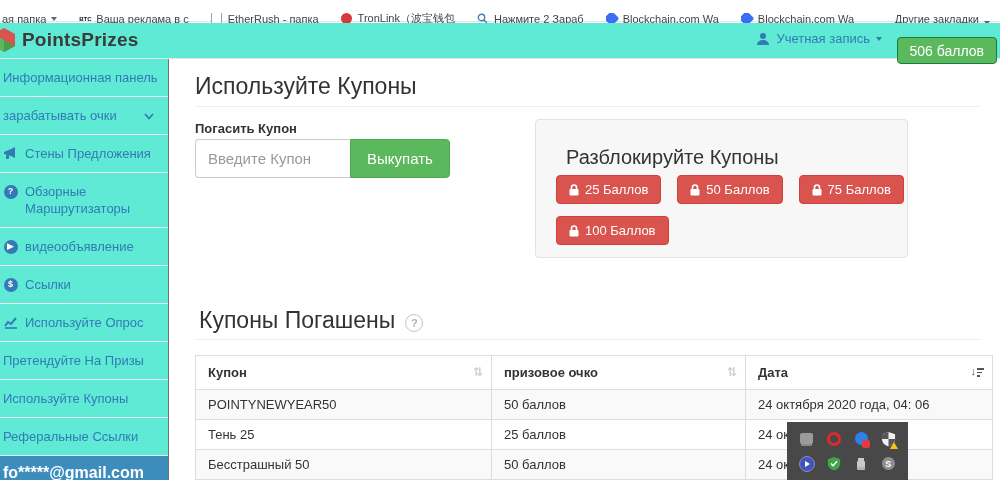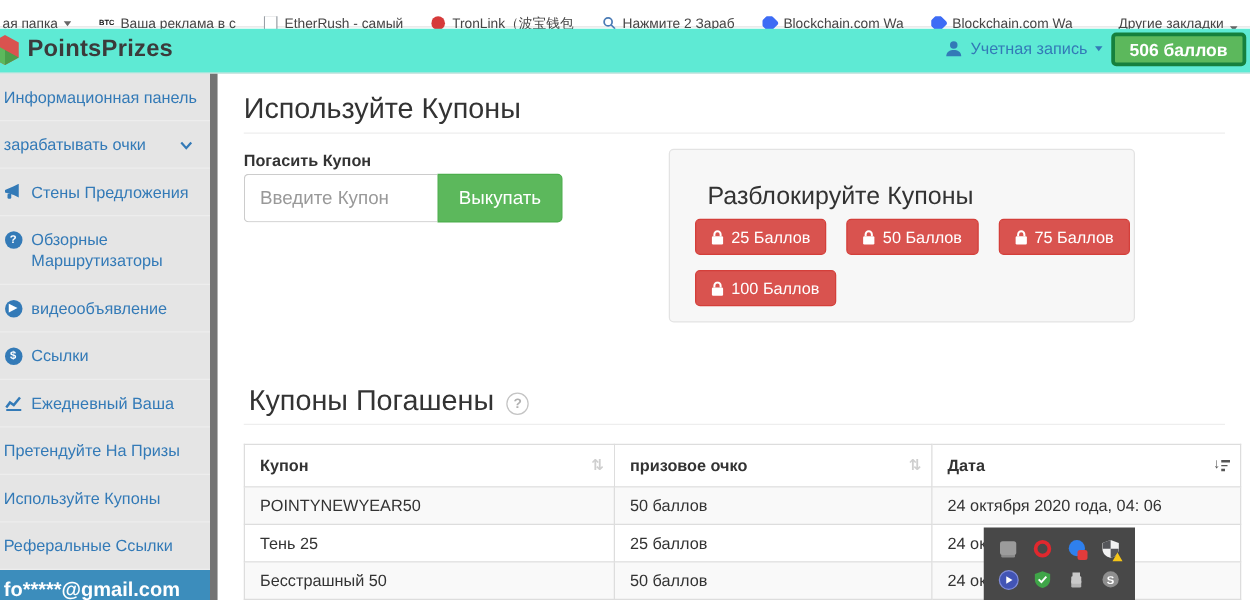--- a/index.html
+++ b/index.html
@@ -21,26 +21,26 @@
   .fav-bc{width:11px;height:11px;background:#3d6cf5;transform:rotate(45deg);border-radius:2px;}
   .bm-right{margin-left:auto;display:flex;align-items:flex-end;gap:5px;color:#454545;}
 
   
   .header{position:absolute;top:23px;left:0;width:100%;height:35px;background:#5eead4;border-bottom:1px solid #e3e3e3;}
   .logo{position:absolute;left:-9px;top:4px;display:flex;align-items:center;gap:5px;}
   .logo-text{font-size:19px;font-weight:bold;color:#3b3b3b;letter-spacing:.2px;}
   .account{position:absolute;right:118px;top:8px;display:flex;align-items:center;gap:6px;
     color:#337ab7;font-size:13px;cursor:pointer;}
   .account .caret{border-top-color:#337ab7;}
-  .points-badge{position:absolute;right:3px;top:3px;height:27px;min-width:96px;background:#5cb85c;
-    border:3px solid #15803d;border-radius:4px;color:#fff;font-size:14px;font-weight:bold;
+  .points-badge{position:absolute;right:3px;top:14px;height:27px;min-width:96px;background:#5cb85c;
+    border:1px solid #15803d;border-radius:4px;color:#fff;font-size:14px;font-weight:normal;
     display:flex;align-items:center;justify-content:center;padding:0 12px;box-sizing:border-box;}
 
   
-  .sidebar{position:absolute;top:59px;left:0;width:168px;bottom:0;background:#e5e5e5;border-right:6px solid #737373;}
+  .sidebar{position:absolute;top:59px;left:0;width:168px;bottom:0;background:#5eead4;border-right:1px solid #737373;}
   .side-item{display:flex;align-items:flex-start;gap:7px;padding:10px 6px 10px 3px;border-bottom:1px solid #ededed;
     font-size:13px;color:#337ab7;cursor:pointer;line-height:17px;}
   .side-item .txt{flex:1;}
   .side-item .chev{margin-left:auto;margin-right:8px;}
   .sicon{width:15px;height:15px;flex:0 0 auto;margin-top:1px;display:inline-flex;align-items:center;justify-content:center;}
   .circ{width:14px;height:14px;border-radius:50%;background:#337ab7;color:#fff;font-size:9px;font-weight:bold;
     display:inline-flex;align-items:center;justify-content:center;}
   .notif{background:#3c8dbc;color:#fff;padding:8px 6px 9px 3px;border-bottom:1px solid rgba(0,0,0,.18);cursor:pointer;}
   .notif .email{font-weight:bold;font-size:16px;line-height:17px;}
 
@@ -112,21 +112,21 @@
       <span class="caret"></span>
     </div>
     <div class="bm">
       <span class="fav fav-btc">BTC</span>
       <span class="lbl">Ваша реклама в с</span>
     </div>
     <div class="bm">
       <span class="fav">
           <span class="fav-doc"></span>
         </span>
-      <span class="lbl">EtherRush - самый</span>
+      <span class="lbl">EtherRush - папка</span>
     </div>
     <div class="bm">
       <span class="fav">
           <span class="fav-tron"></span>
         </span>
       <span class="lbl">TronLink（波宝钱包</span>
     </div>
     <div class="bm">
       <span class="fav fav-mag">
         <svg width="11" height="11" viewBox="0 0 11 11">
@@ -213,21 +213,21 @@
         </span>
       <span class="txt">Ссылки</span>
     </div>
     <div class="side-item">
       <span class="sicon">
         <svg width="14" height="13" viewBox="0 0 14 13">
             <polyline points="1,10 4,6 7,8 12,2" fill="none" stroke="#337ab7" stroke-width="2"></polyline>
             <line x1="1" y1="12" x2="13" y2="12" stroke="#337ab7" stroke-width="1.6"></line>
           </svg>
       </span>
-      <span class="txt">Ежедневный Ваша</span>
+      <span class="txt">Используйте Опрос</span>
     </div>
     <div class="side-item">
       <span class="txt">Претендуйте На Призы</span>
     </div>
     <div class="side-item">
       <span class="txt">Используйте Купоны</span>
     </div>
     <div class="side-item">
       <span class="txt">Реферальные Ссылки</span>
     </div>

